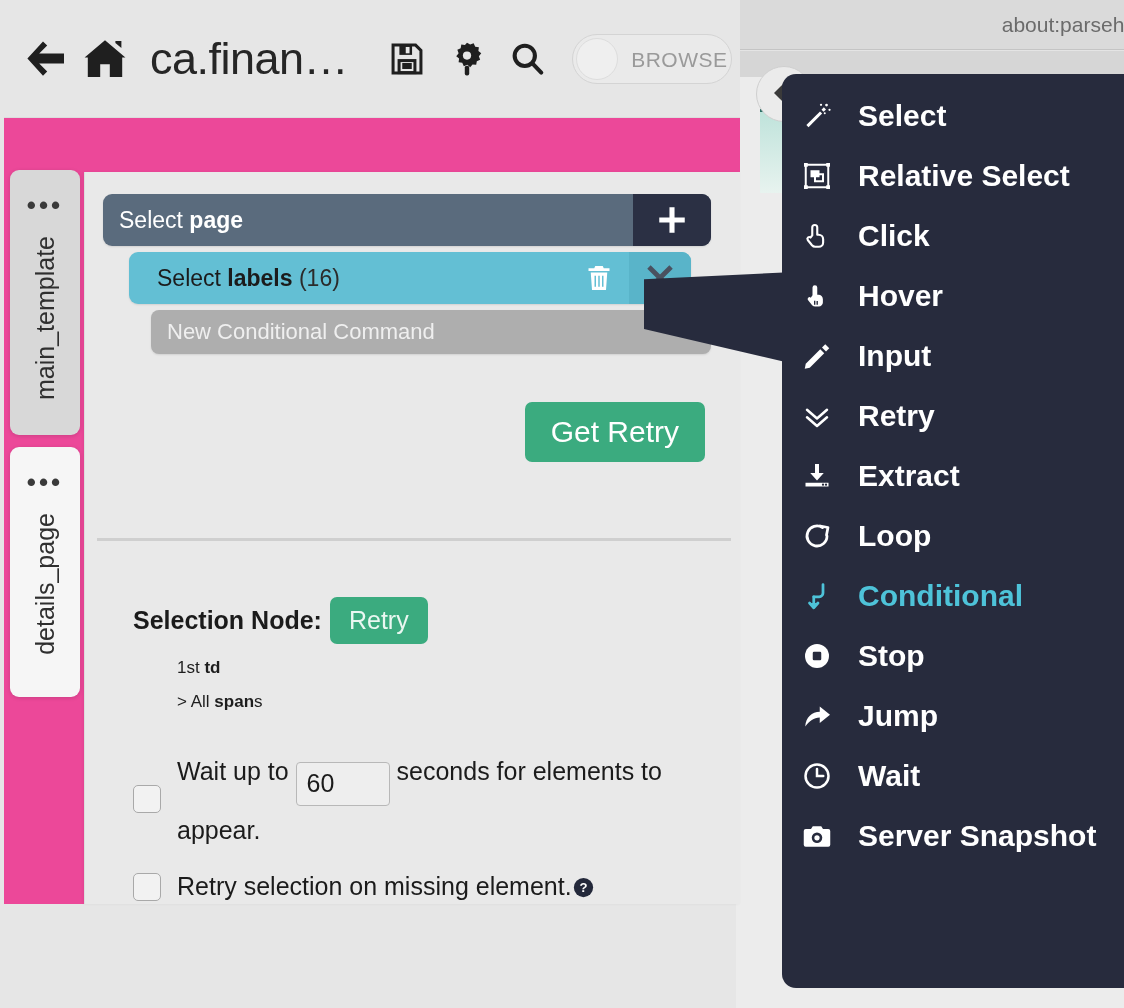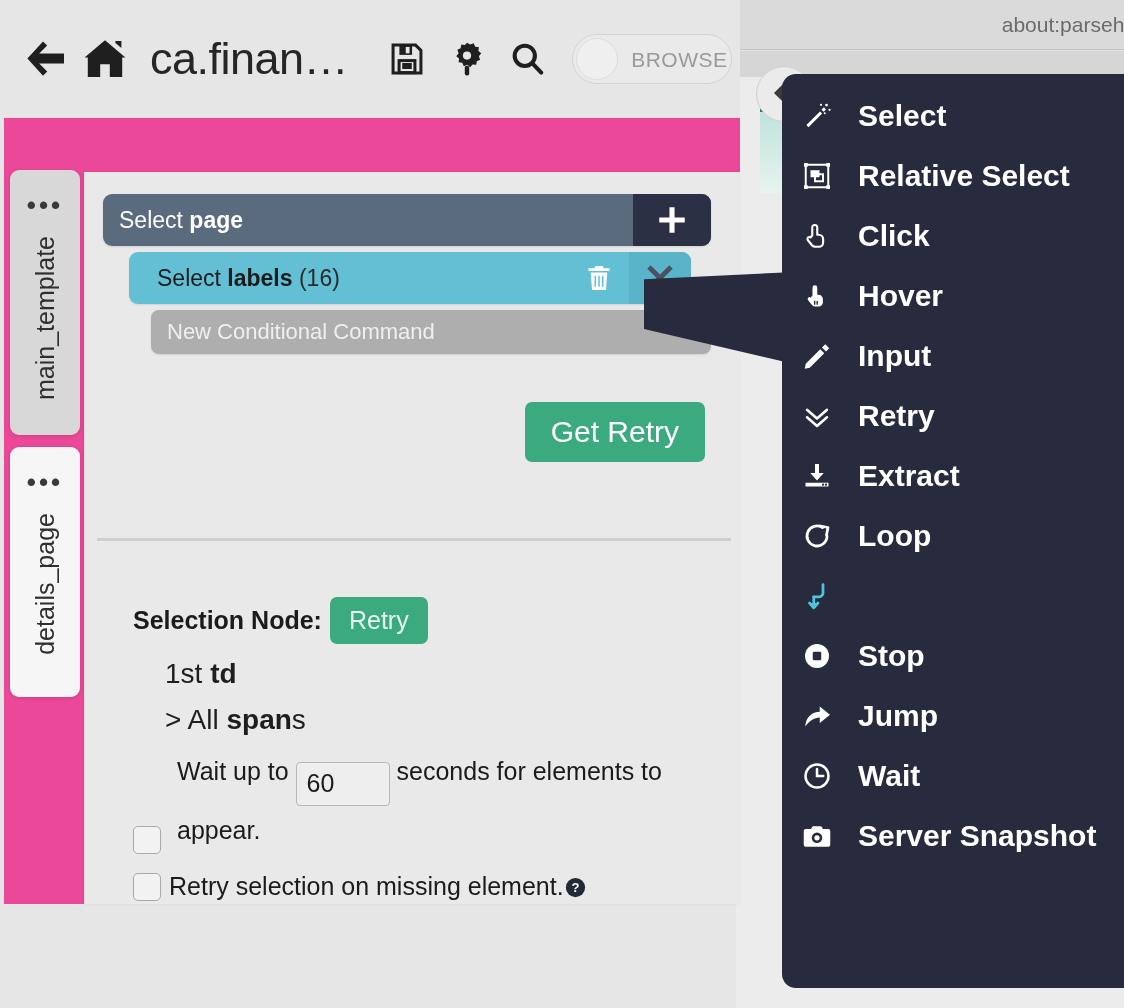--- a/index.html
+++ b/index.html
@@ -235,27 +235,27 @@
     font-size: 25px; font-weight: bold; color: #1b1b1b;
   }
   #btn-edit {
     margin-left: 8px;
     background: #3bab7f; color: #e9f7f1;
     border: none; border-radius: 7px;
     font-size: 25px;
     padding: 9px 19px;
     cursor: pointer;
   }
-  .selpath { font-size: 28px; color: #1e1e1e; margin-left: 32px; margin-top: 14px; }
+  .selpath { font-size: 17px; color: #1e1e1e; margin-left: 44px; margin-top: 14px; }
   .selpath b { font-weight: bold; }
 
   
   #opt-wait {
     position: absolute; left: 48px; top: 575px; width: 600px;
-    display: flex; align-items: flex-end;
+    display: flex; align-items: flex-start;
   }
   .chk {
     width: 28px; height: 28px;
     border: 1px solid #a9a9a9; border-radius: 5px;
     background: #f2f2f2;
     flex: none;
     margin-top: 38px;
   }
   #opt-wait .chk { margin-top: 38px; }
   #opt-wait-text {
@@ -274,21 +274,21 @@
     color: #1b1b1b;
     padding: 0 10px;
     vertical-align: -12px;
     font-family: "Liberation Sans", sans-serif;
   }
   #opt-retry {
     position: absolute; left: 48px; top: 700px; width: 600px;
     display: flex; align-items: center;
   }
   #opt-retry .chk { margin-top: 0; }
-  #opt-retry-text { margin-left: 8px; font-size: 25px; color: #1b1b1b; }
+  #opt-retry-text { margin-left: 16px; font-size: 25px; color: #1b1b1b; }
   #help-icon {
     display: inline-block; width: 21px; height: 21px;
     vertical-align: -3px; margin-left: 1px;
   }
 
   
   #menu-tail {
     position: absolute;
     left: 644px; top: 272px;
     width: 150px; height: 92px;
@@ -597,20 +597,21 @@
     </div>
 
     <div class="menu-item active">
       <span class="mi-icon">
         <svg width="30" height="30" viewBox="0 0 24 24" fill="none" stroke="currentColor" stroke-width="2.2" stroke-linecap="round" stroke-linejoin="round">
             <path d="M16.8 2.8 V9.6 a3 3 0 0 1 -3 3 H9.4"></path>
             <path d="M9.4 12.6 V21"></path>
             <path d="M6.0 17.6 L9.4 21.4 L12.8 17.6" fill="currentColor"></path>
           </svg>
       </span>
+      <span class="mi-label">Conditional</span>
     </div>
 
     <div class="menu-item">
       <span class="mi-icon">
         <svg width="30" height="30" viewBox="0 0 24 24" fill="currentColor">
             <circle cx="12" cy="12" r="9.6"></circle>
             <rect x="8.6" y="8.6" width="6.8" height="6.8" rx="1" fill="#272b3d"></rect>
           </svg>
       </span>
       <span class="mi-label">Stop</span>

